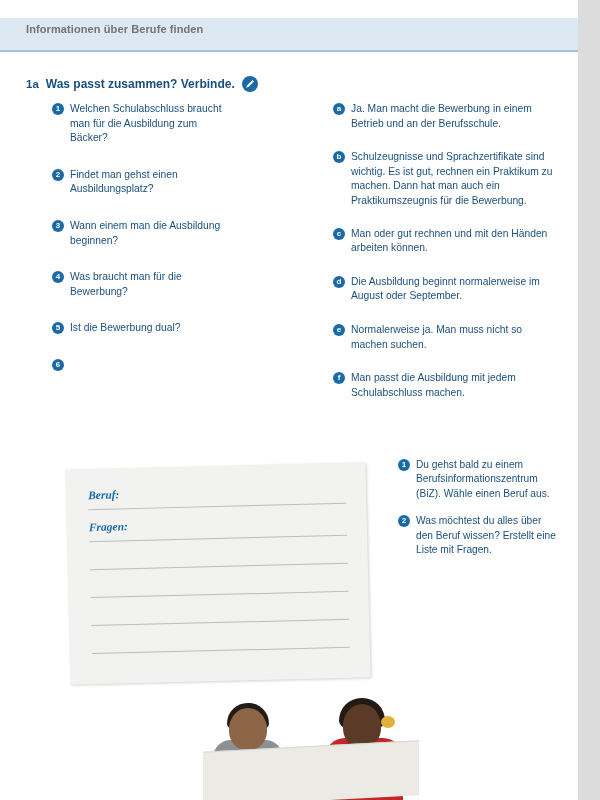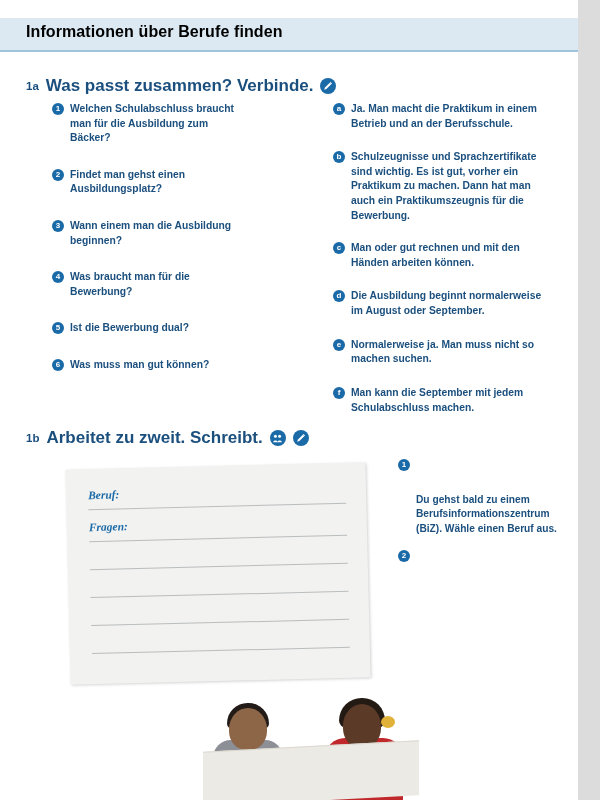--- a/index.html
+++ b/index.html
@@ -36,40 +36,40 @@
     position: absolute;
     left: 0; top: 18px;
     width: 578px;
     height: 32px;
     background: #dce9f2;
   }
   .header-title {
     position: absolute;
     left: 26px;
     top: 23px;
-    font-size: 16px;
-    font-weight: bold;
-    color: #000000;
+    font-size: 11px;
+    font-weight: bold;
+    color: #737373;
     letter-spacing: 0.1px;
   }
   .header-rule {
     position: absolute;
     left: 0;
     top: 50px;
     width: 578px;
     height: 2px;
     background: #9fc3da;
   }
   .task-num {
     font-size: 11.5px;
     font-weight: bold;
     color: #1b4f7e;
   }
   .task-title {
-    font-size: 17px;
+    font-size: 12px;
     font-weight: bold;
     color: #1b4f7e;
   }
   .task-head {
     display: flex;
     align-items: center;
     gap: 7px;
     text-align: center;
   }
 
@@ -104,21 +104,21 @@
   .item {
     display: flex;
     gap: 6px;
     align-items: flex-start;
     margin-bottom: 13px;
   }
   .item-text {
     font-size: 10.3px;
     line-height: 1.42;
     color: #1b4f7e;
-    font-weight: bold;
+    font-weight: normal;
   }
 
   .col-left {
     position: absolute;
     left: 52px;
     top: 102px;
     width: 185px;
   }
   .col-right {
     position: absolute;
@@ -164,21 +164,21 @@
     font-weight: bold;
     left: 22px;
   }
 
   .notes-right {
     position: absolute;
     left: 398px;
     top: 458px;
     width: 160px;
   }
-  .notes-right .item-text { font-size: 10.2px; margin-top: 35px; }
+  .notes-right .item-text { font-size: 10.2px; }
 
   
   .photo {
     position: absolute;
     left: 185px;
     top: 686px;
     width: 250px;
     height: 114px;
     overflow: hidden;
   }
@@ -296,88 +296,70 @@
     <div class="item" style="margin-top:22px;">
       <span class="bullet">4</span>
       <span class="item-text">Was braucht man für die Bewerbung?</span>
     </div>
     <div class="item" style="margin-top:22px;">
       <span class="bullet">5</span>
       <span class="item-text">Ist die Bewerbung dual?</span>
     </div>
     <div class="item" style="margin-top:22px;">
       <span class="bullet">6</span>
-      <span class="item-text">Was muss man gut können?</span>
     </div>
   </div>
 
   <div class="col-right">
     <div class="item">
       <span class="bullet">a</span>
-      <span class="item-text">Ja. Man macht die Praktikum in einem Betrieb und an der Berufsschule.</span>
+      <span class="item-text">Ja. Man macht die Bewerbung in einem Betrieb und an der Berufsschule.</span>
     </div>
     <div class="item" style="margin-top:19px;">
       <span class="bullet">b</span>
-      <span class="item-text">Schulzeugnisse und Sprachzertifikate sind wichtig. Es ist gut, vorher ein Praktikum zu machen. Dann hat man auch ein Praktikumszeugnis für die Bewerbung.</span>
+      <span class="item-text">Schulzeugnisse und Sprachzertifikate sind wichtig. Es ist gut, rechnen ein Praktikum zu machen. Dann hat man auch ein Praktikumszeugnis für die Bewerbung.</span>
     </div>
     <div class="item" style="margin-top:18px;">
       <span class="bullet">c</span>
       <span class="item-text">Man oder gut rechnen und mit den Händen arbeiten können.</span>
     </div>
     <div class="item" style="margin-top:19px;">
       <span class="bullet">d</span>
       <span class="item-text">Die Ausbildung beginnt normalerweise im August oder September.</span>
     </div>
     <div class="item" style="margin-top:19px;">
       <span class="bullet">e</span>
       <span class="item-text">Normalerweise ja. Man muss nicht so machen suchen.</span>
     </div>
     <div class="item" style="margin-top:19px;">
       <span class="bullet">f</span>
-      <span class="item-text">Man kann die September mit jedem Schulabschluss machen.</span>
-    </div>
-  </div>
-
-  <div class="task1b-head">
-    <span class="task-num">1b</span>
-    <span class="task-title">Arbeitet zu zweit. Schreibt.</span>
-    <span class="icon-circle">
-      <svg width="11" height="11" viewBox="0 0 11 11">
-        <circle cx="3.4" cy="3.3" r="1.5" fill="#ffffff"></circle>
-        <circle cx="7.6" cy="3.3" r="1.5" fill="#ffffff"></circle>
-        <path d="M1.2 9.2 C1.2 6.8 5.6 6.8 5.6 9.2 Z" fill="#ffffff"></path>
-        <path d="M5.4 9.2 C5.4 6.8 9.8 6.8 9.8 9.2 Z" fill="#ffffff"></path>
-      </svg>
-    </span>
-    <span class="icon-circle">
-      <svg width="10" height="10" viewBox="0 0 10 10">
-        <path d="M1.2 8.8 L2.0 6.6 L6.8 1.8 L8.2 3.2 L3.4 8.0 Z" fill="#ffffff"></path>
-        <path d="M7.2 1.4 L8.6 2.8" stroke="#ffffff" stroke-width="1.1" fill="none"></path>
-      </svg>
-    </span>
-  </div>
+      <span class="item-text">Man passt die Ausbildung mit jedem Schulabschluss machen.</span>
+    </div>
+  </div>
+
 
   <div class="paper">
     <div class="paper-label" style="top:20px;">Beruf:</div>
     <div class="paper-line" style="top:40px;"></div>
     <div class="paper-label" style="top:52px;">Fragen:</div>
     <div class="paper-line" style="top:72px;"></div>
     <div class="paper-line" style="top:100px;"></div>
     <div class="paper-line" style="top:128px;"></div>
     <div class="paper-line" style="top:156px;"></div>
     <div class="paper-line" style="top:184px;"></div>
   </div>
 
   <div class="notes-right">
     <div class="item">
       <span class="bullet">1</span>
       <span class="item-text">Du gehst bald zu einem Berufsinformationszentrum (BiZ). Wähle einen Beruf aus.</span>
     </div>
     <div class="item" style="margin-top:6px;">
       <span class="bullet">2</span>
+      <span class="item-text">Was möchtest du alles über den Beruf wissen? Erstellt eine Liste mit Fragen.</span>
     </div>
   </div>
 
   <div class="photo">
     <div class="photo-bg"></div>
     <div class="person p1-arm"></div>
     <div class="person p1-body"></div>
     <div class="person p1-hair"></div>
     <div class="person p1-head"></div>
     <div class="person p2-arm"></div>

